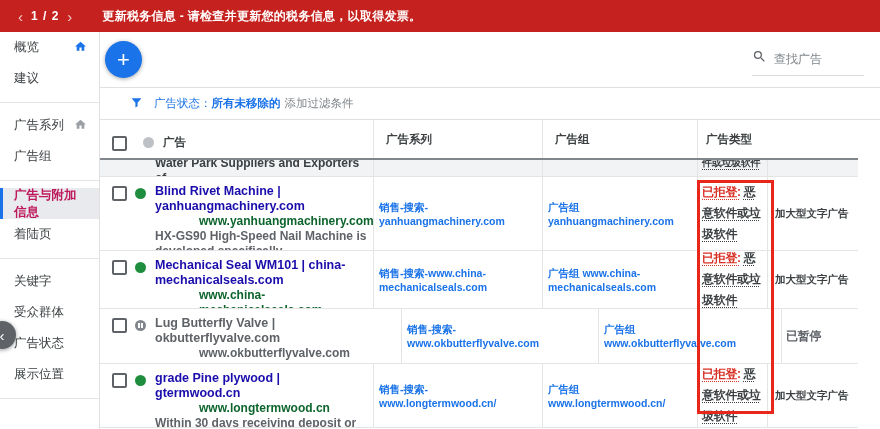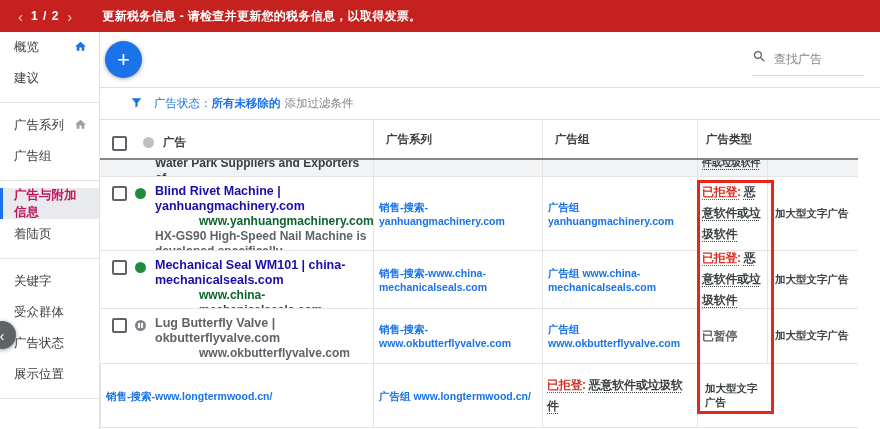--- a/index.html
+++ b/index.html
@@ -76,21 +76,21 @@
 
   
   .partial { height:17px; background:#f1f3f4; }
   .partial .c-ad { padding-left:55px; }
   .clip { margin-top:-11px; font-size:12px; line-height:15px; color:#3c4043; }
   .clipst { margin-top:-11px; font-size:10px; line-height:21px; letter-spacing:-0.3px; }
   .clipst .st-detail { color:#3c4043; text-decoration:underline dotted 1px;
                        text-underline-offset:3px; }
 
   
-  .r0 { height:74px; } .r1 { height:58px; } .r2 { height:55px; } .r3 { height:64px; }
+  .r0 { height:74px; } .r1 { height:58px; } .r2 { height:55px;gap:28px; } .r3 { height:64px; }
   .c-ad { display:flex; align-items:flex-start; padding:7px 0 0 12px; }
   .c-ad .cb { margin:2px 8px 0 0; }
   .dot { width:11px; height:11px; border-radius:50%; flex:none; margin:4px 9px 0 0;
          position:relative; cursor:pointer; }
   .dot.green { background:#1e8e3e; }
   .dot.pause { background:#80868b; }
   .dot.pause::before,.dot.pause::after { content:""; position:absolute; top:3px;
          width:2px; height:5px; background:#fff; }
   .dot.pause::before { left:3px; } .dot.pause::after { left:6px; }
 
@@ -293,20 +293,29 @@
             </div>
           <div class="cell c-status">
               <span class="status paused-status"><span class="st-main">已暂停</span></span>
             </div>
           <div class="cell c-type">
               <span>加大型文字广告</span>
             </div>
         </div>
 
         <div class="trow r3">
+          <div class="cell c-ad">
+            <span class="cb"></span>
+            <span class="dot green"></span>
+            <div class="ad-text">
+              <div class="ad-title">grade Pine plywood | gtermwood.cn</div>
+              <div class="ad-url">www.longtermwood.cn</div>
+              <div class="ad-desc">Within 30 days receiving deposit or original L/C at sight</div>
+            </div>
+          </div>
           <div class="cell c-camp">
               <span class="link">销售-搜索-www.longtermwood.cn/</span>
             </div>
           <div class="cell c-group">
               <span class="link">广告组 www.longtermwood.cn/</span>
             </div>
           <div class="cell c-status">
               <span class="status"><span class="st-main">已拒登:</span> <span class="st-detail">恶意软件或垃圾软件</span></span>
             </div>
           <div class="cell c-type">

